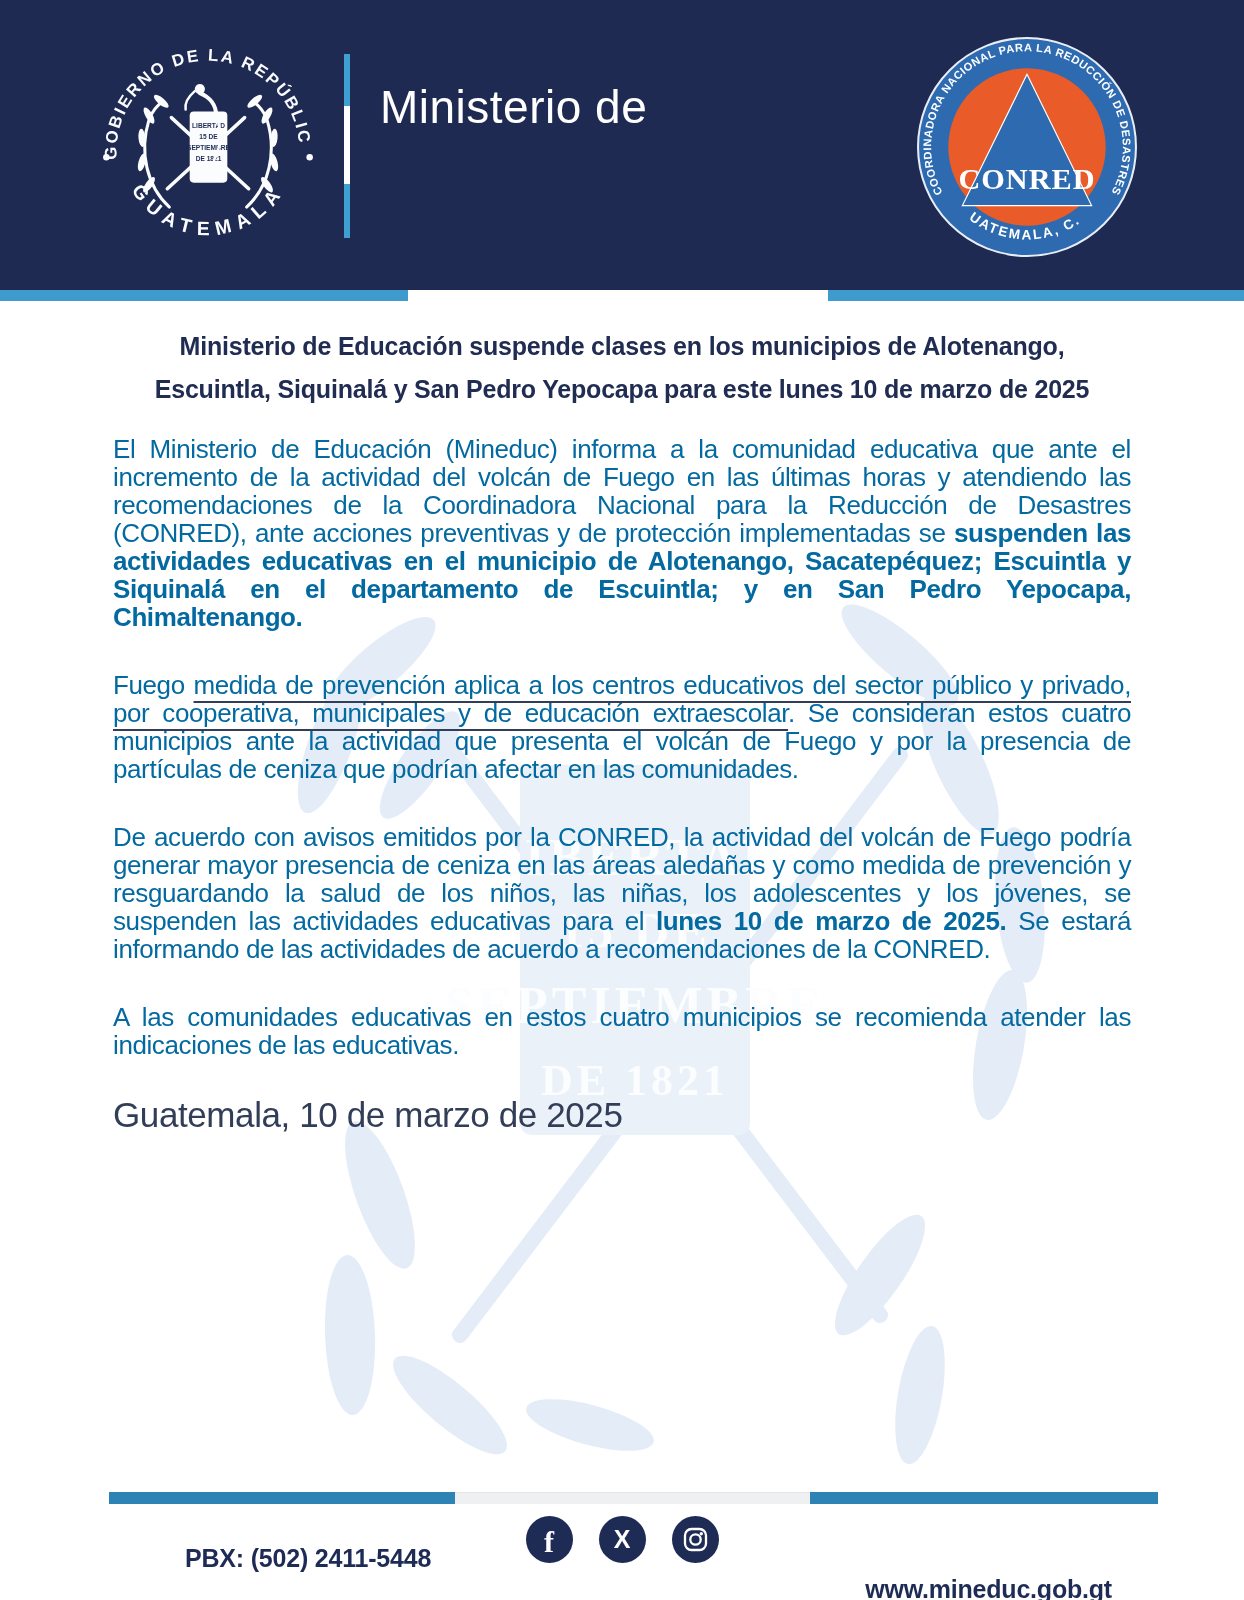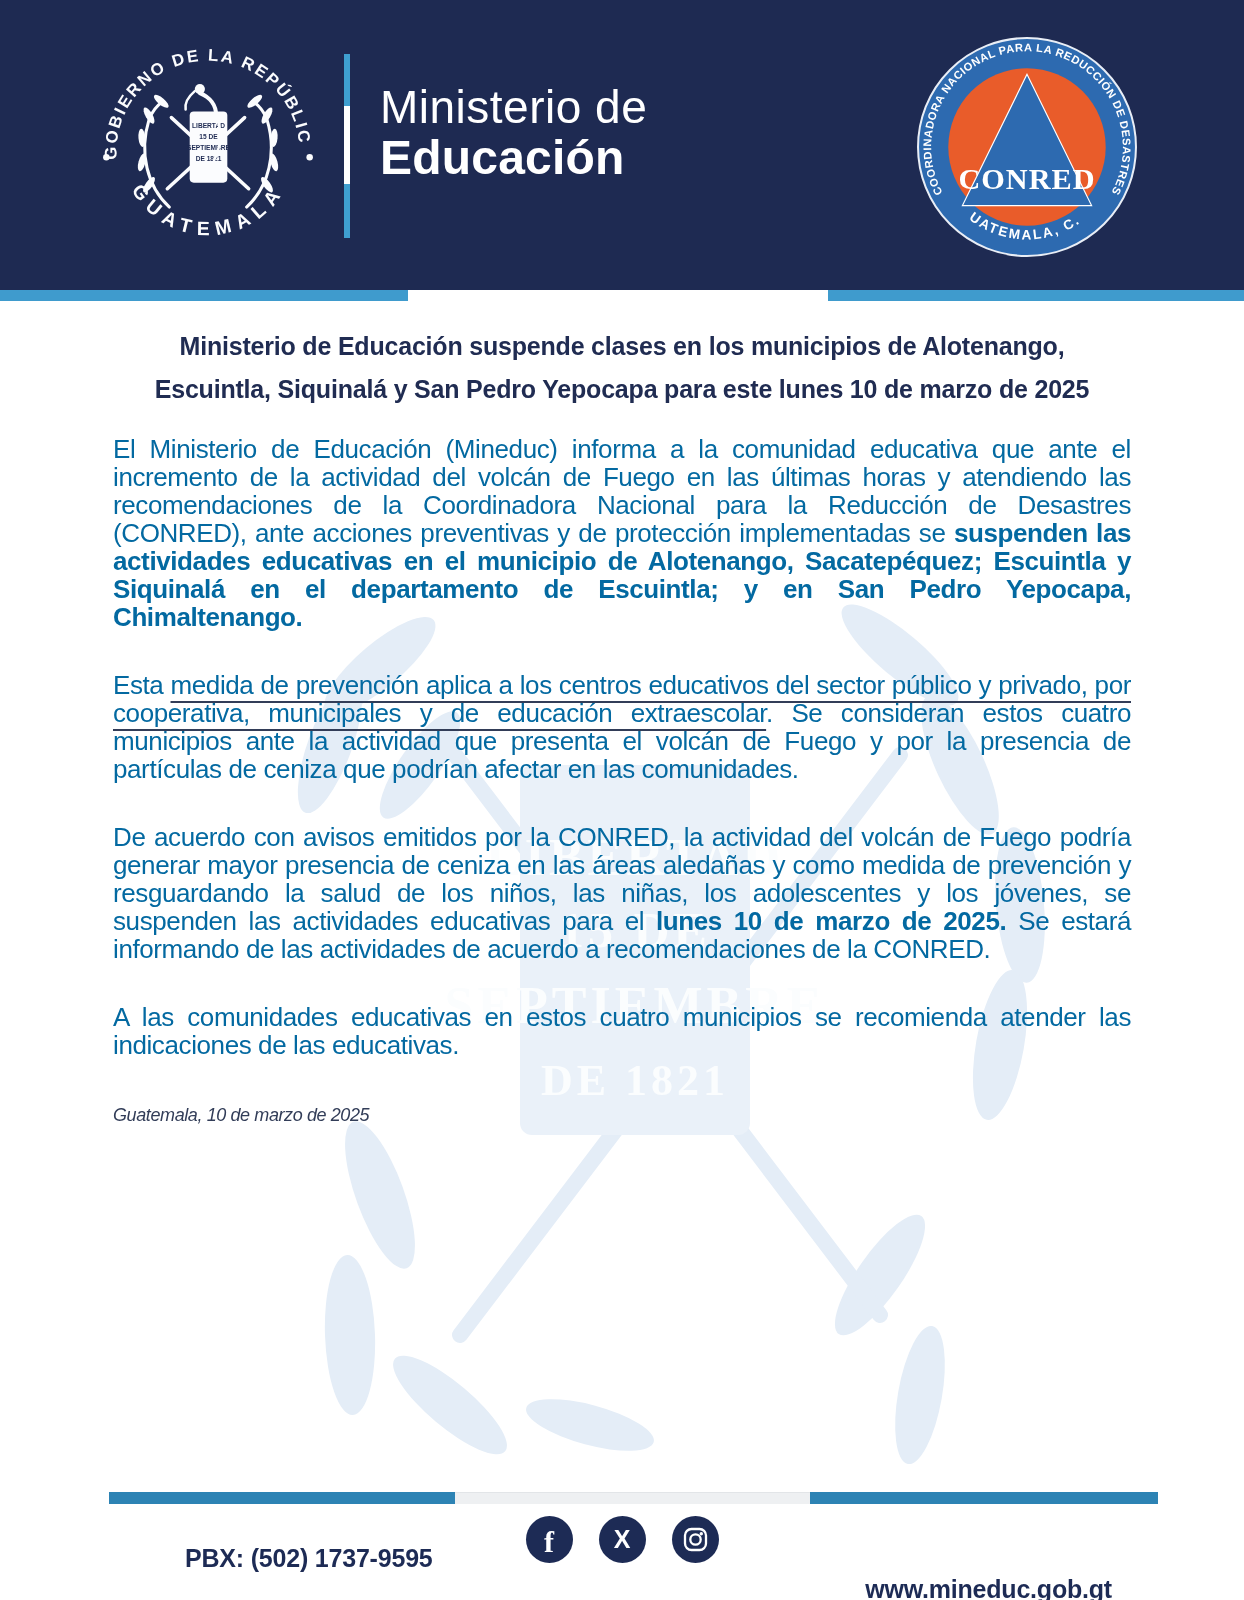--- a/index.html
+++ b/index.html
@@ -39,22 +39,22 @@
   }
   .para {
     position:relative; z-index:1;
     margin-top:40px; text-align:justify;
     font-size:26px; color:#0369a1; line-height:28px; letter-spacing:-0.4px;
   }
   .para:first-of-type { margin-top:24px; }
   .para .b { font-weight:700; }
   .para .u { text-decoration:underline; text-decoration-thickness:2px; text-underline-offset:7px; text-decoration-color:#323d58; }
   .dateline {
-    position:relative; z-index:1; margin-top:46px;
-    font-size:18px; color:#323d58; letter-spacing:-0.4px;font-style:italic;
+    position:relative; z-index:1; margin-top:36px;
+    font-size:35px; color:#323d58; letter-spacing:-0.4px;
   }
 
   
   .ftr { position:absolute; left:0; bottom:0; width:100%; height:108px; background:#ffffff; z-index:2; }
   .fbar { position:absolute; left:109px; top:0; width:1049px; height:12px; display:flex; }
   .fbar .f-b1 { width:346px; background:#2d83b4; }
   .fbar .f-w  { width:355px; background:#eef0f2; border-top:1px solid #e2e5e8; }
   .fbar .f-b2 { flex:1; background:#2d83b4; }
   .socials { position:absolute; left:0; top:24px; width:100%; display:flex; justify-content:center; gap:26px; }
   .sicon {
@@ -125,21 +125,20 @@
     </svg>
 
     <div class="vbar">
       <div class="vb-b"></div>
         <div class="vb-w"></div>
         <div class="vb-b2"></div>
     </div>
 
     <div class="ministry">
       <div class="m1">Ministerio de</div>
-      <div class="m2">Educación</div>
     </div>
 
     <svg class="conred" width="222" height="222" viewBox="0 0 220 220">
       <defs>
         <path id="conredTop" d="M 27.7,157.5 A 95,95 0 1 1 192.3,157.5"></path>
         <path id="conredBottom" d="M 52,181 A 92,92 0 0 0 168,181"></path>
       </defs>
       <circle cx="110" cy="110" r="108" fill="#2d6ab0" stroke="#e9eef6" stroke-width="2"></circle>
       <text fill="#ffffff" font-size="11" font-weight="700" letter-spacing="0.6" text-anchor="middle" font-family="Liberation Sans, sans-serif">
         <textPath href="#conredTop" startOffset="50%">COORDINADORA NACIONAL PARA LA REDUCCIÓN DE DESASTRES</textPath>
@@ -186,21 +185,21 @@
       <text x="375" y="448" font-size="52" letter-spacing="4">SEPTIEMBRE</text>
       <text x="375" y="520" font-size="44" letter-spacing="4">DE 1821</text>
     </g>
   </svg>
 
   <main class="content">
     <h1 class="doc-title">Ministerio de Educación suspende clases en los municipios de Alotenango, Escuintla, Siquinalá y San Pedro Yepocapa para este lunes 10 de marzo de 2025</h1>
 
     <p class="para"><span>El Ministerio de Educación (Mineduc) informa a la comunidad educativa que ante el incremento de la actividad del volcán de Fuego en las últimas horas y atendiendo las recomendaciones de la Coordinadora Nacional para la Reducción de Desastres (CONRED), ante acciones preventivas y de protección implementadas se </span><span class="b">suspenden las actividades educativas en el municipio de Alotenango, Sacatepéquez; Escuintla y Siquinalá en el departamento de Escuintla; y en San Pedro Yepocapa, Chimaltenango.</span></p>
 
-    <p class="para"><span>Esta </span><span class="u">medida de prevención aplica a los centros educativos del sector público y privado, por cooperativa, municipales y de educación extraescolar</span><span>. Se consideran estos cuatro municipios ante la actividad que presenta el volcán de Fuego y por la presencia de partículas de ceniza que podrían afectar en las comunidades.</span></p>
+    <p class="para"><span>Fuego </span><span class="u">medida de prevención aplica a los centros educativos del sector público y privado, por cooperativa, municipales y de educación extraescolar</span><span>. Se consideran estos cuatro municipios ante la actividad que presenta el volcán de Fuego y por la presencia de partículas de ceniza que podrían afectar en las comunidades.</span></p>
 
     <p class="para"><span>De acuerdo con avisos emitidos por la CONRED, la actividad del volcán de Fuego podría generar mayor presencia de ceniza en las áreas aledañas y como medida de prevención y resguardando la salud de los niños, las niñas, los adolescentes y los jóvenes, se suspenden las actividades educativas para el </span><span class="b">lunes 10 de marzo de 2025.</span><span> Se estará informando de las actividades de acuerdo a recomendaciones de la CONRED.</span></p>
 
     <p class="para"><span>A las comunidades educativas en estos cuatro municipios se recomienda atender las indicaciones de las educativas.</span></p>
 
     <p class="dateline">Guatemala, 10 de marzo de 2025</p>
   </main>
 
   <footer class="ftr">
     <div class="fbar">
@@ -218,16 +217,16 @@
       </div>
       <div class="sicon">
         <svg width="27" height="27" viewBox="0 0 27 27">
           <rect x="3" y="3" width="21" height="21" rx="6.5" fill="none" stroke="#ffffff" stroke-width="2.3"></rect>
           <circle cx="13.5" cy="13.5" r="5.2" fill="none" stroke="#ffffff" stroke-width="2.3"></circle>
           <circle cx="19.3" cy="7.8" r="1.7" fill="#ffffff"></circle>
         </svg>
       </div>
     </div>
 
-    <div class="fpbx">PBX: (502) 1737-9595</div>
+    <div class="fpbx">PBX: (502) 2411-5448</div>
     <div class="fweb">www.mineduc.gob.gt</div>
   </footer>
 </div>
 
 </body></html>

